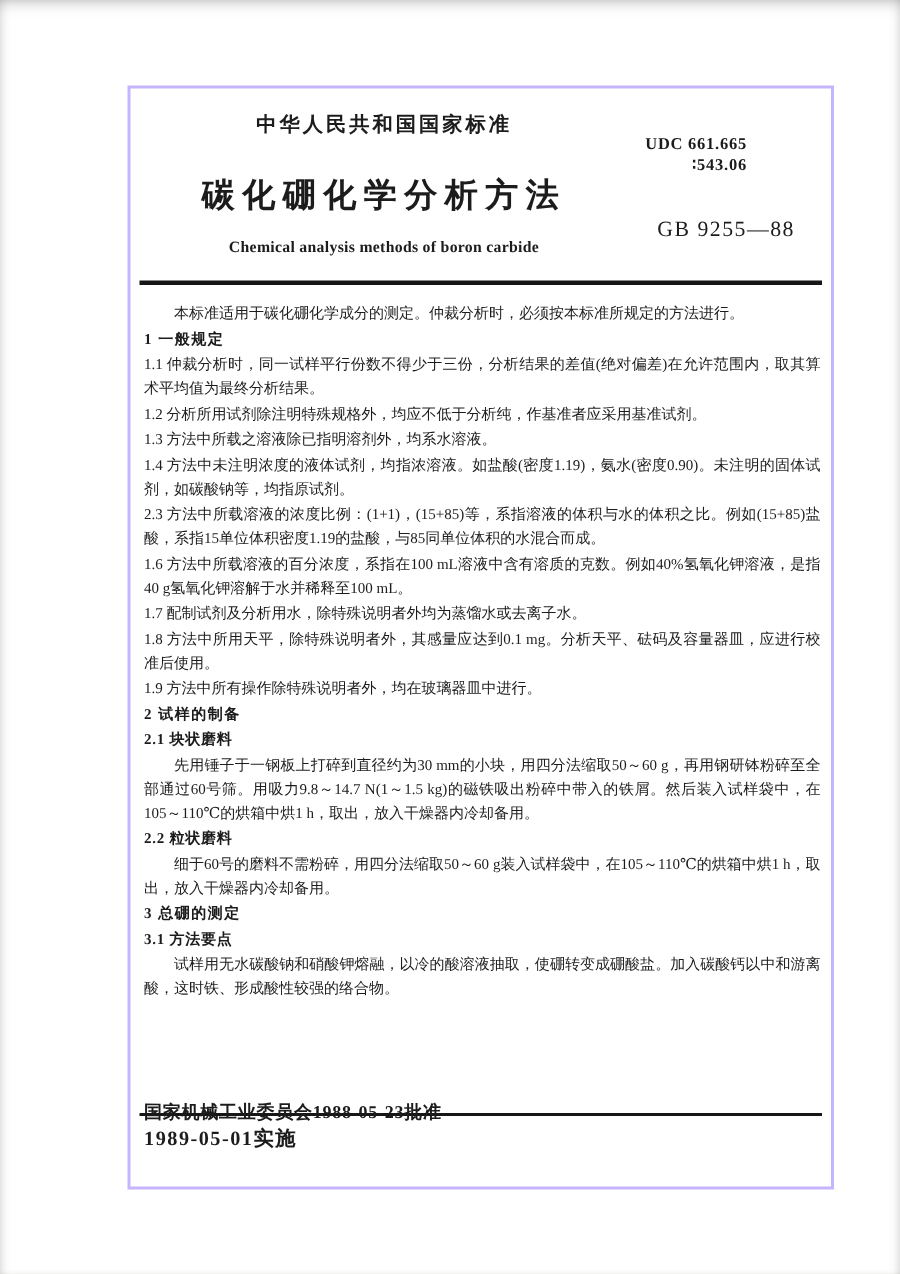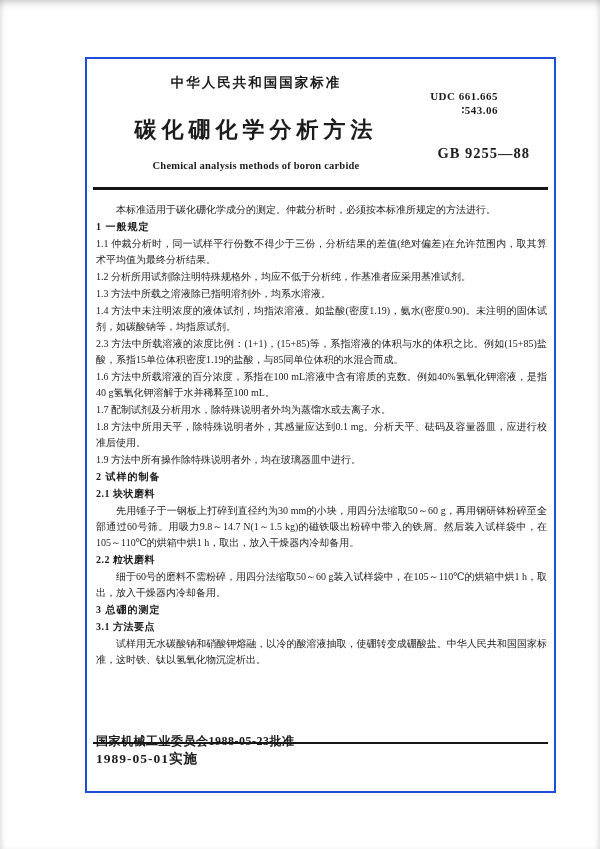--- a/index.html
+++ b/index.html
@@ -17,21 +17,21 @@
     overflow:hidden;
     box-shadow:
       inset 0 8px 10px -7px rgba(70,70,70,0.35),
       inset 5px 0 7px -5px rgba(70,70,70,0.25),
       inset -5px 0 7px -5px rgba(70,70,70,0.25);
   }
   .frame{
     position:absolute;
     left:85px;top:57px;
     width:471px;height:736px;
-    border:2px solid #1d4ed8;
+    border:2px solid #c4b5fd;
     box-sizing:border-box;
   }
   
   .std-name{
     position:absolute;top:15px;left:0;width:338px;
     text-align:center;
     font-size:13.5px;font-weight:bold;letter-spacing:2px;
     white-space:nowrap;
   }
   .udc{
@@ -41,21 +41,21 @@
     letter-spacing:0.5px;
   }
   .doc-title{
     position:absolute;top:56px;left:0;width:338px;
     text-align:center;
     font-size:22px;font-weight:bold;letter-spacing:5px;
     white-space:nowrap;
   }
   .gb-no{
     position:absolute;top:86px;right:24px;
-    font-size:14.5px;font-weight:bold;letter-spacing:1px;
+    font-size:14.5px;font-weight:normal;letter-spacing:1px;
     white-space:nowrap;
     text-align:right;
   }
   .doc-title-en{
     position:absolute;top:101px;left:0;width:338px;
     text-align:center;
     font-size:10.5px;font-weight:bold;letter-spacing:0.2px;
     white-space:nowrap;
   }
   .header-rule{
@@ -132,21 +132,21 @@
       <p class="clause">1.9  方法中所有操作除特殊说明者外，均在玻璃器皿中进行。</p>
 
       <p class="sec-heading">2  试样的制备</p>
       <p class="sub-heading">2.1  块状磨料</p>
       <p class="indent">先用锤子于一钢板上打碎到直径约为30 mm的小块，用四分法缩取50～60 g，再用钢研钵粉碎至全部通过60号筛。用吸力9.8～14.7 N(1～1.5 kg)的磁铁吸出粉碎中带入的铁屑。然后装入试样袋中，在105～110℃的烘箱中烘1 h，取出，放入干燥器内冷却备用。</p>
       <p class="sub-heading">2.2  粒状磨料</p>
       <p class="indent">细于60号的磨料不需粉碎，用四分法缩取50～60 g装入试样袋中，在105～110℃的烘箱中烘1 h，取出，放入干燥器内冷却备用。</p>
 
       <p class="sec-heading">3  总硼的测定</p>
       <p class="sub-heading">3.1  方法要点</p>
-      <p class="indent">试样用无水碳酸钠和硝酸钾熔融，以冷的酸溶液抽取，使硼转变成硼酸盐。中华人民共和国国家标准，这时铁、钛以氢氧化物沉淀析出。</p>
+      <p class="indent">试样用无水碳酸钠和硝酸钾熔融，以冷的酸溶液抽取，使硼转变成硼酸盐。加入碳酸钙以中和游离酸，这时铁、形成酸性较强的络合物。</p>
     </div>
 
     <div class="footer-rule"></div>
     <div class="footer-row">
       <span class="footer-approval">国家机械工业委员会1988-05-23批准</span>
       <span class="footer-impl">1989-05-01实施</span>
     </div>
 
   </div>
 </div>

